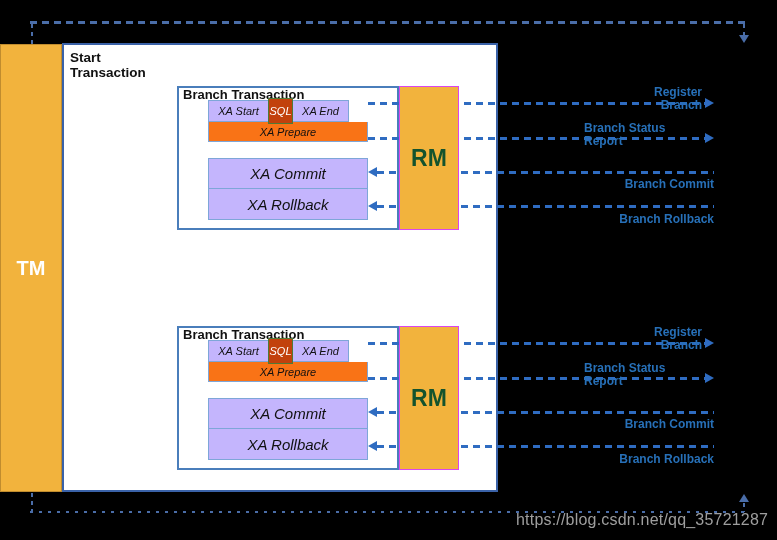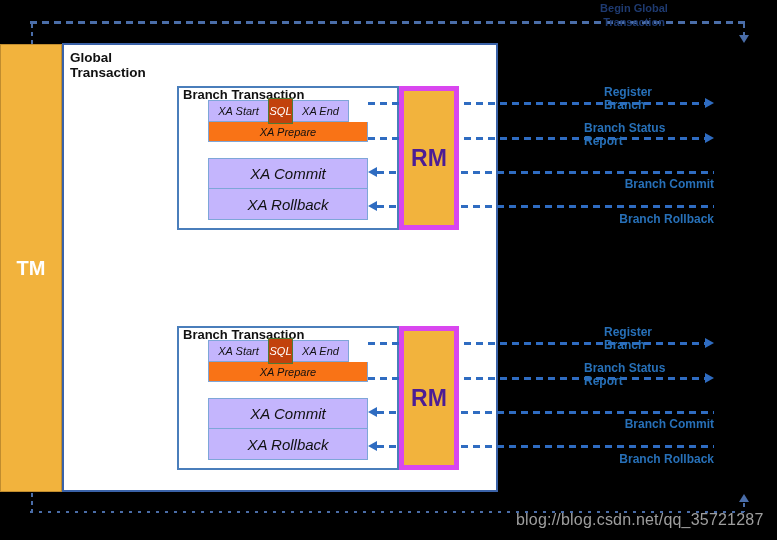--- a/index.html
+++ b/index.html
@@ -56,64 +56,63 @@
          margin-top:-2px;position:relative;z-index:3;}
   .c-end{width:56px;border-left:none;}
   .row2{height:20px;border:1.5px solid #7EA6D8;border-top:none;background:#f97316;box-sizing:border-box;
         font-style:italic;font-size:11px;color:#111;display:flex;align-items:center;justify-content:center;}
   .steps-b{position:absolute;left:208px;top:72px;width:160px;z-index:2;}
   .xrow{height:31px;border:1.5px solid #7EA6D8;background:#c4b5fd;box-sizing:border-box;font-style:italic;
         font-size:15px;color:#111;display:flex;align-items:center;justify-content:center;}
   .xrow2{border-top:none;}
 
   .rm-box{position:absolute;left:399px;top:0;width:60px;height:144px;background:#F2B33D;
-          border:5px solid #d946ef;box-sizing:border-box;z-index:3;display:flex;align-items:center;
-          justify-content:center;color:#4c1d95;font-weight:bold;font-size:23px;}
+          border:1px solid #d946ef;box-sizing:border-box;z-index:3;display:flex;align-items:center;
+          justify-content:center;color:#14532d;font-weight:bold;font-size:23px;}
 
   
   .hline{position:absolute;height:3px;z-index:2;
          background:repeating-linear-gradient(90deg,#2F6CC1 0 7px,transparent 7px 12px);}
   .l1{left:368px;top:16px;width:338px;}
   .l2{left:368px;top:51px;width:338px;}
   .l3{left:377px;top:85px;width:337px;}
   .l4{left:377px;top:119px;width:337px;}
   .arrow-r{position:absolute;width:0;height:0;z-index:2;border-top:5px solid transparent;
            border-bottom:5px solid transparent;border-left:9px solid #2F6CC1;}
   .ar1{left:705px;top:12px;} .ar2{left:705px;top:47px;}
   .arrow-l{position:absolute;width:0;height:0;z-index:2;border-top:5px solid transparent;
            border-bottom:5px solid transparent;border-right:9px solid #2F6CC1;}
   .al3{left:368px;top:81px;} .al4{left:368px;top:115px;}
 
   .msg{position:absolute;color:#2770B8;font-weight:bold;font-size:12px;line-height:12.5px;z-index:4;}
-  .m-reg{left:604px;top:0;width:76px;text-align:left;}
+  .m-reg{left:626px;top:0;width:76px;text-align:right;}
   .m-status{left:584px;top:36px;width:92px;text-align:left;}
   .m-commit{left:600px;top:92px;width:114px;text-align:right;}
   .m-rollback{left:600px;top:127px;width:114px;text-align:right;}
 
   .watermark{position:absolute;left:516px;top:511px;font-size:16px;color:#9E9E9E;
              letter-spacing:0.2px;z-index:5;}
 </style>
 </head>
 <body>
 
 <div class="stage">
 
   <div class="conn-v cv-tm-top"></div>
   <div class="conn-h conn-h-top"></div>
   <div class="conn-v cv-tc-top"></div>
   <div class="conn-arrow-down"></div>
-  <div class="begin-label">Begin Global Transaction</div>
 
   <div class="conn-v cv-tm-bottom"></div>
   <div class="conn-h conn-h-bottom"></div>
   <div class="conn-v cv-tc-bottom"></div>
   <div class="conn-arrow-up"></div>
 
   <div class="gt-box"></div>
-  <div class="gt-title">Global Transaction</div>
+  <div class="gt-title">Start Transaction</div>
 
   <div class="bar bar-tm">
     <span>TM</span>
   </div>
 
   <div class="branch branch-0">
     <div class="bt-box"></div>
     <div class="bt-title">Branch Transaction</div>
     <div class="steps-a">
       <div class="row1">
@@ -170,15 +169,15 @@
     <div class="rm-box">
       <span>RM</span>
     </div>
     <div class="msg m-reg">Register Branch</div>
     <div class="msg m-status">Branch Status Report</div>
     <div class="msg m-commit">Branch Commit</div>
     <div class="msg m-rollback">Branch Rollback</div>
   </div>
 
 
-  <div class="watermark">blog://blog.csdn.net/qq_35721287</div>
+  <div class="watermark">https://blog.csdn.net/qq_35721287</div>
 
 </div>
 
 </body></html>

